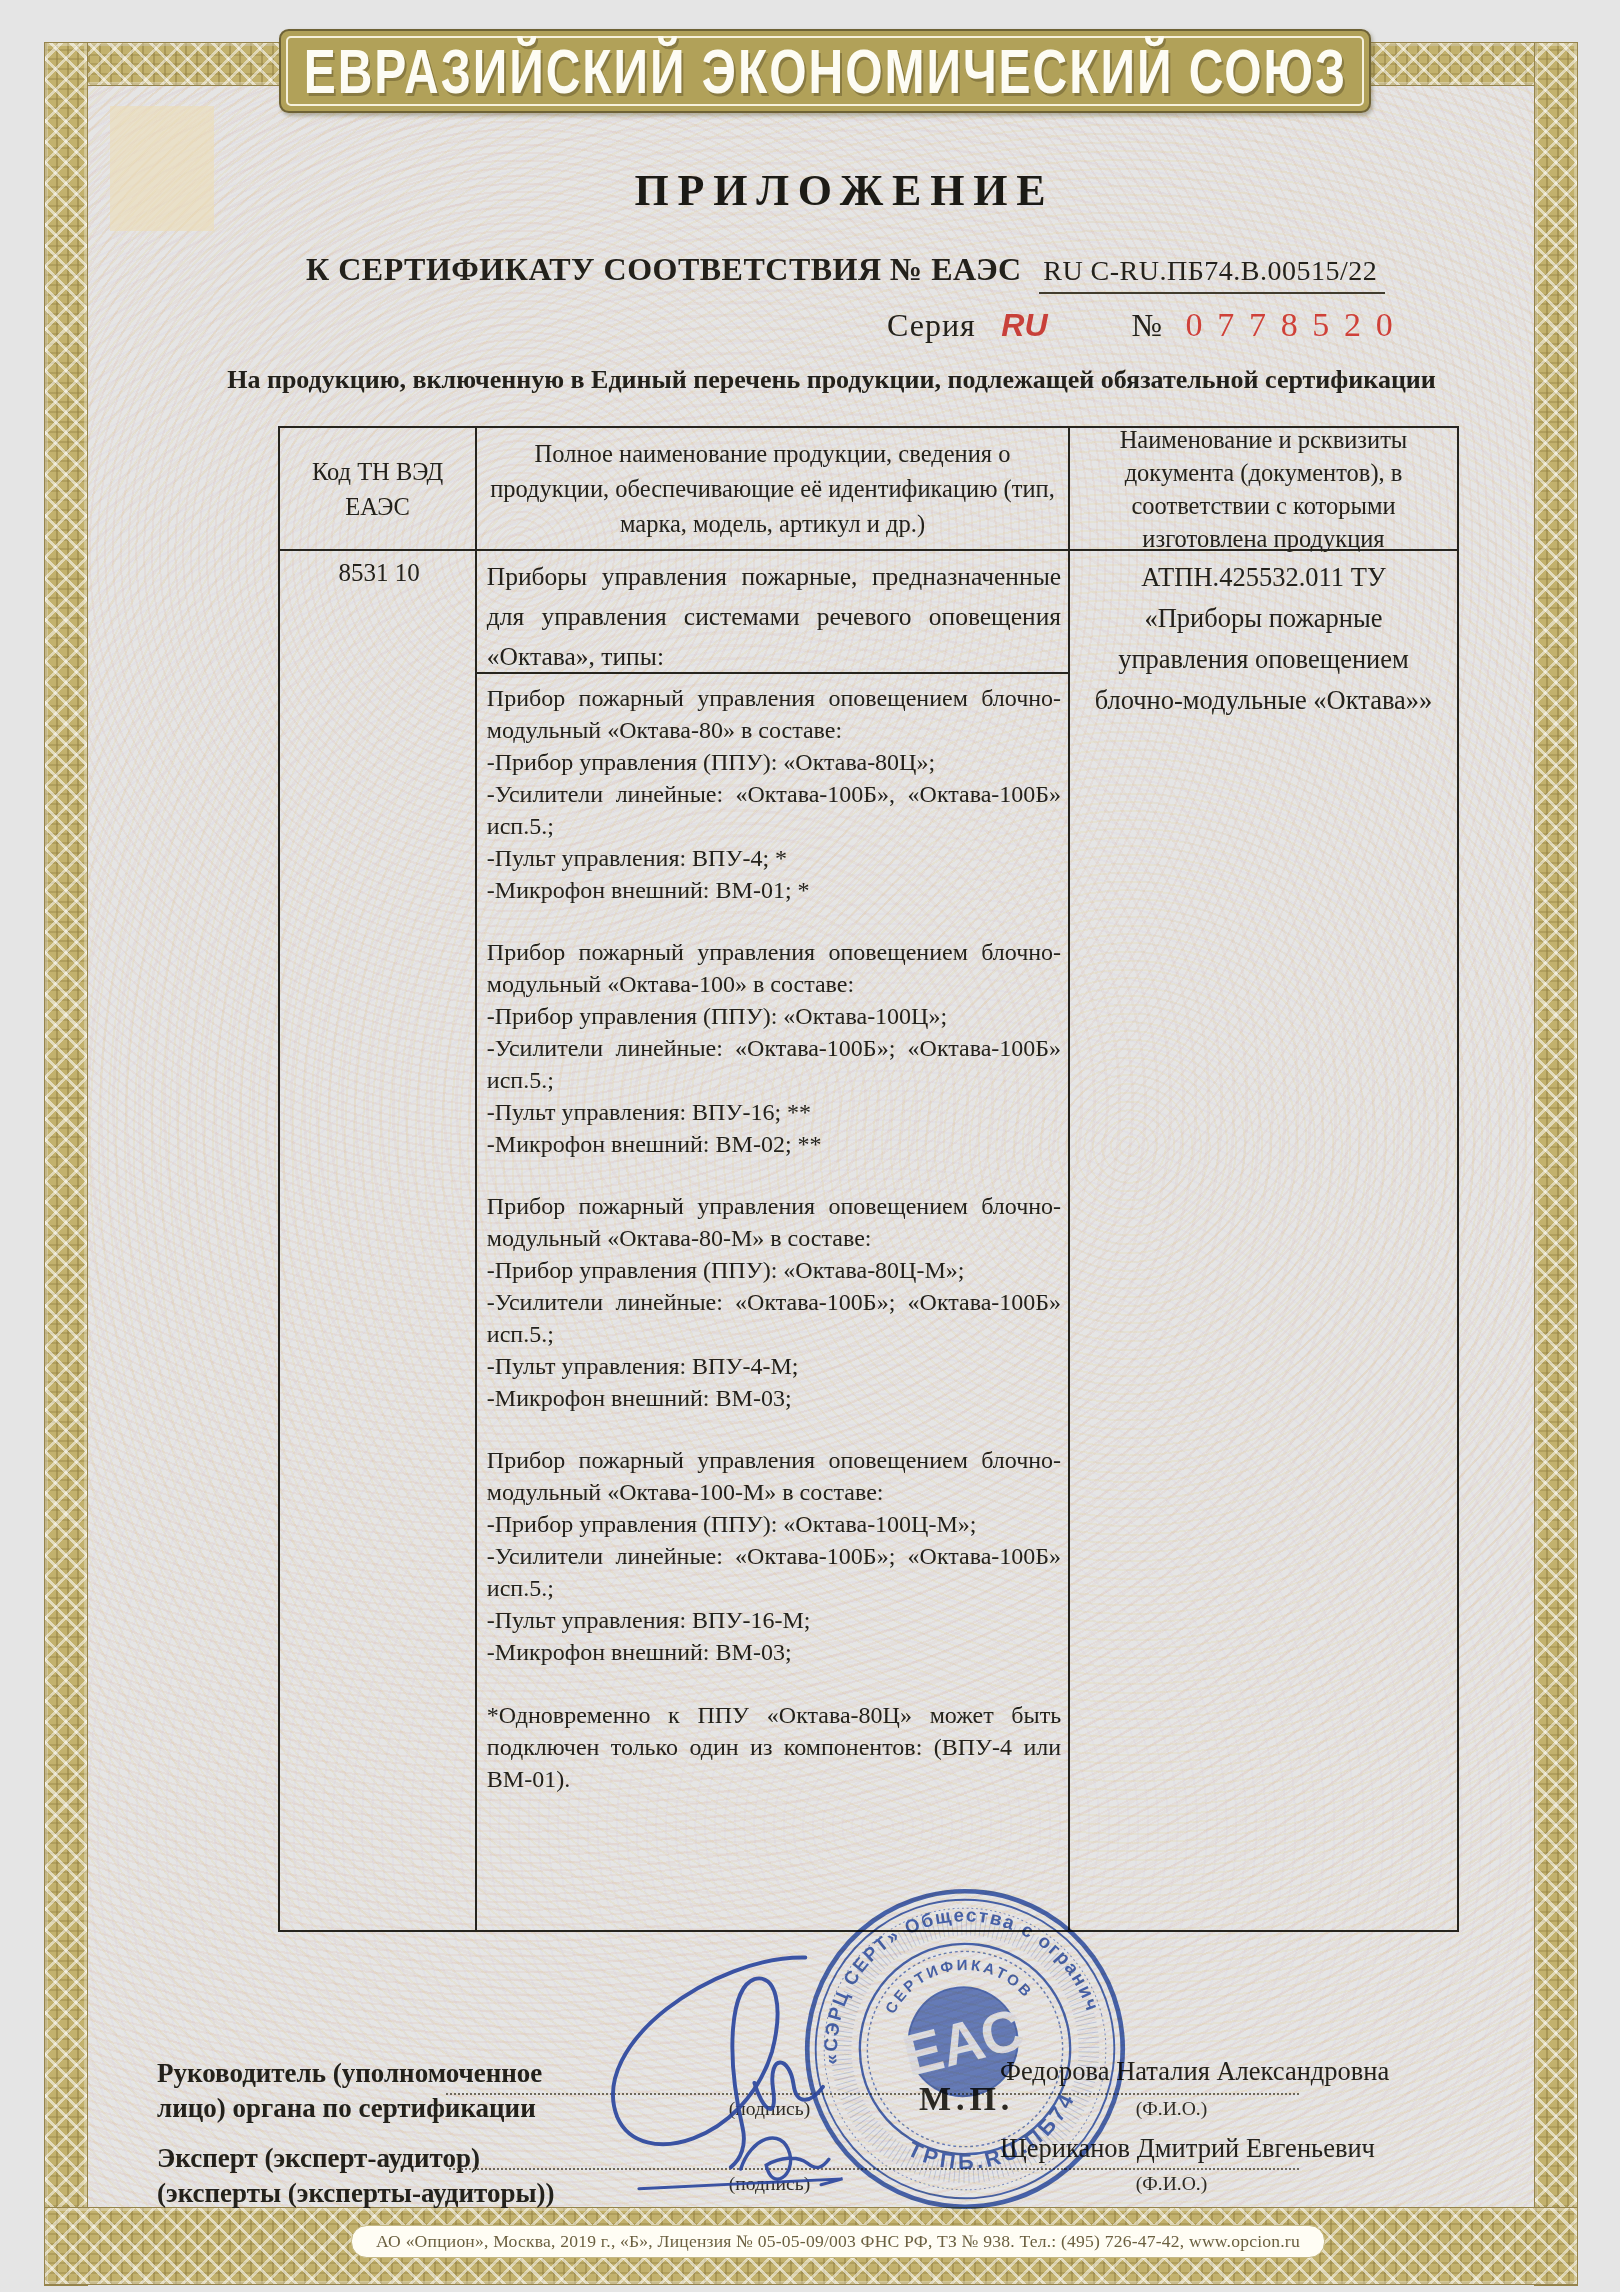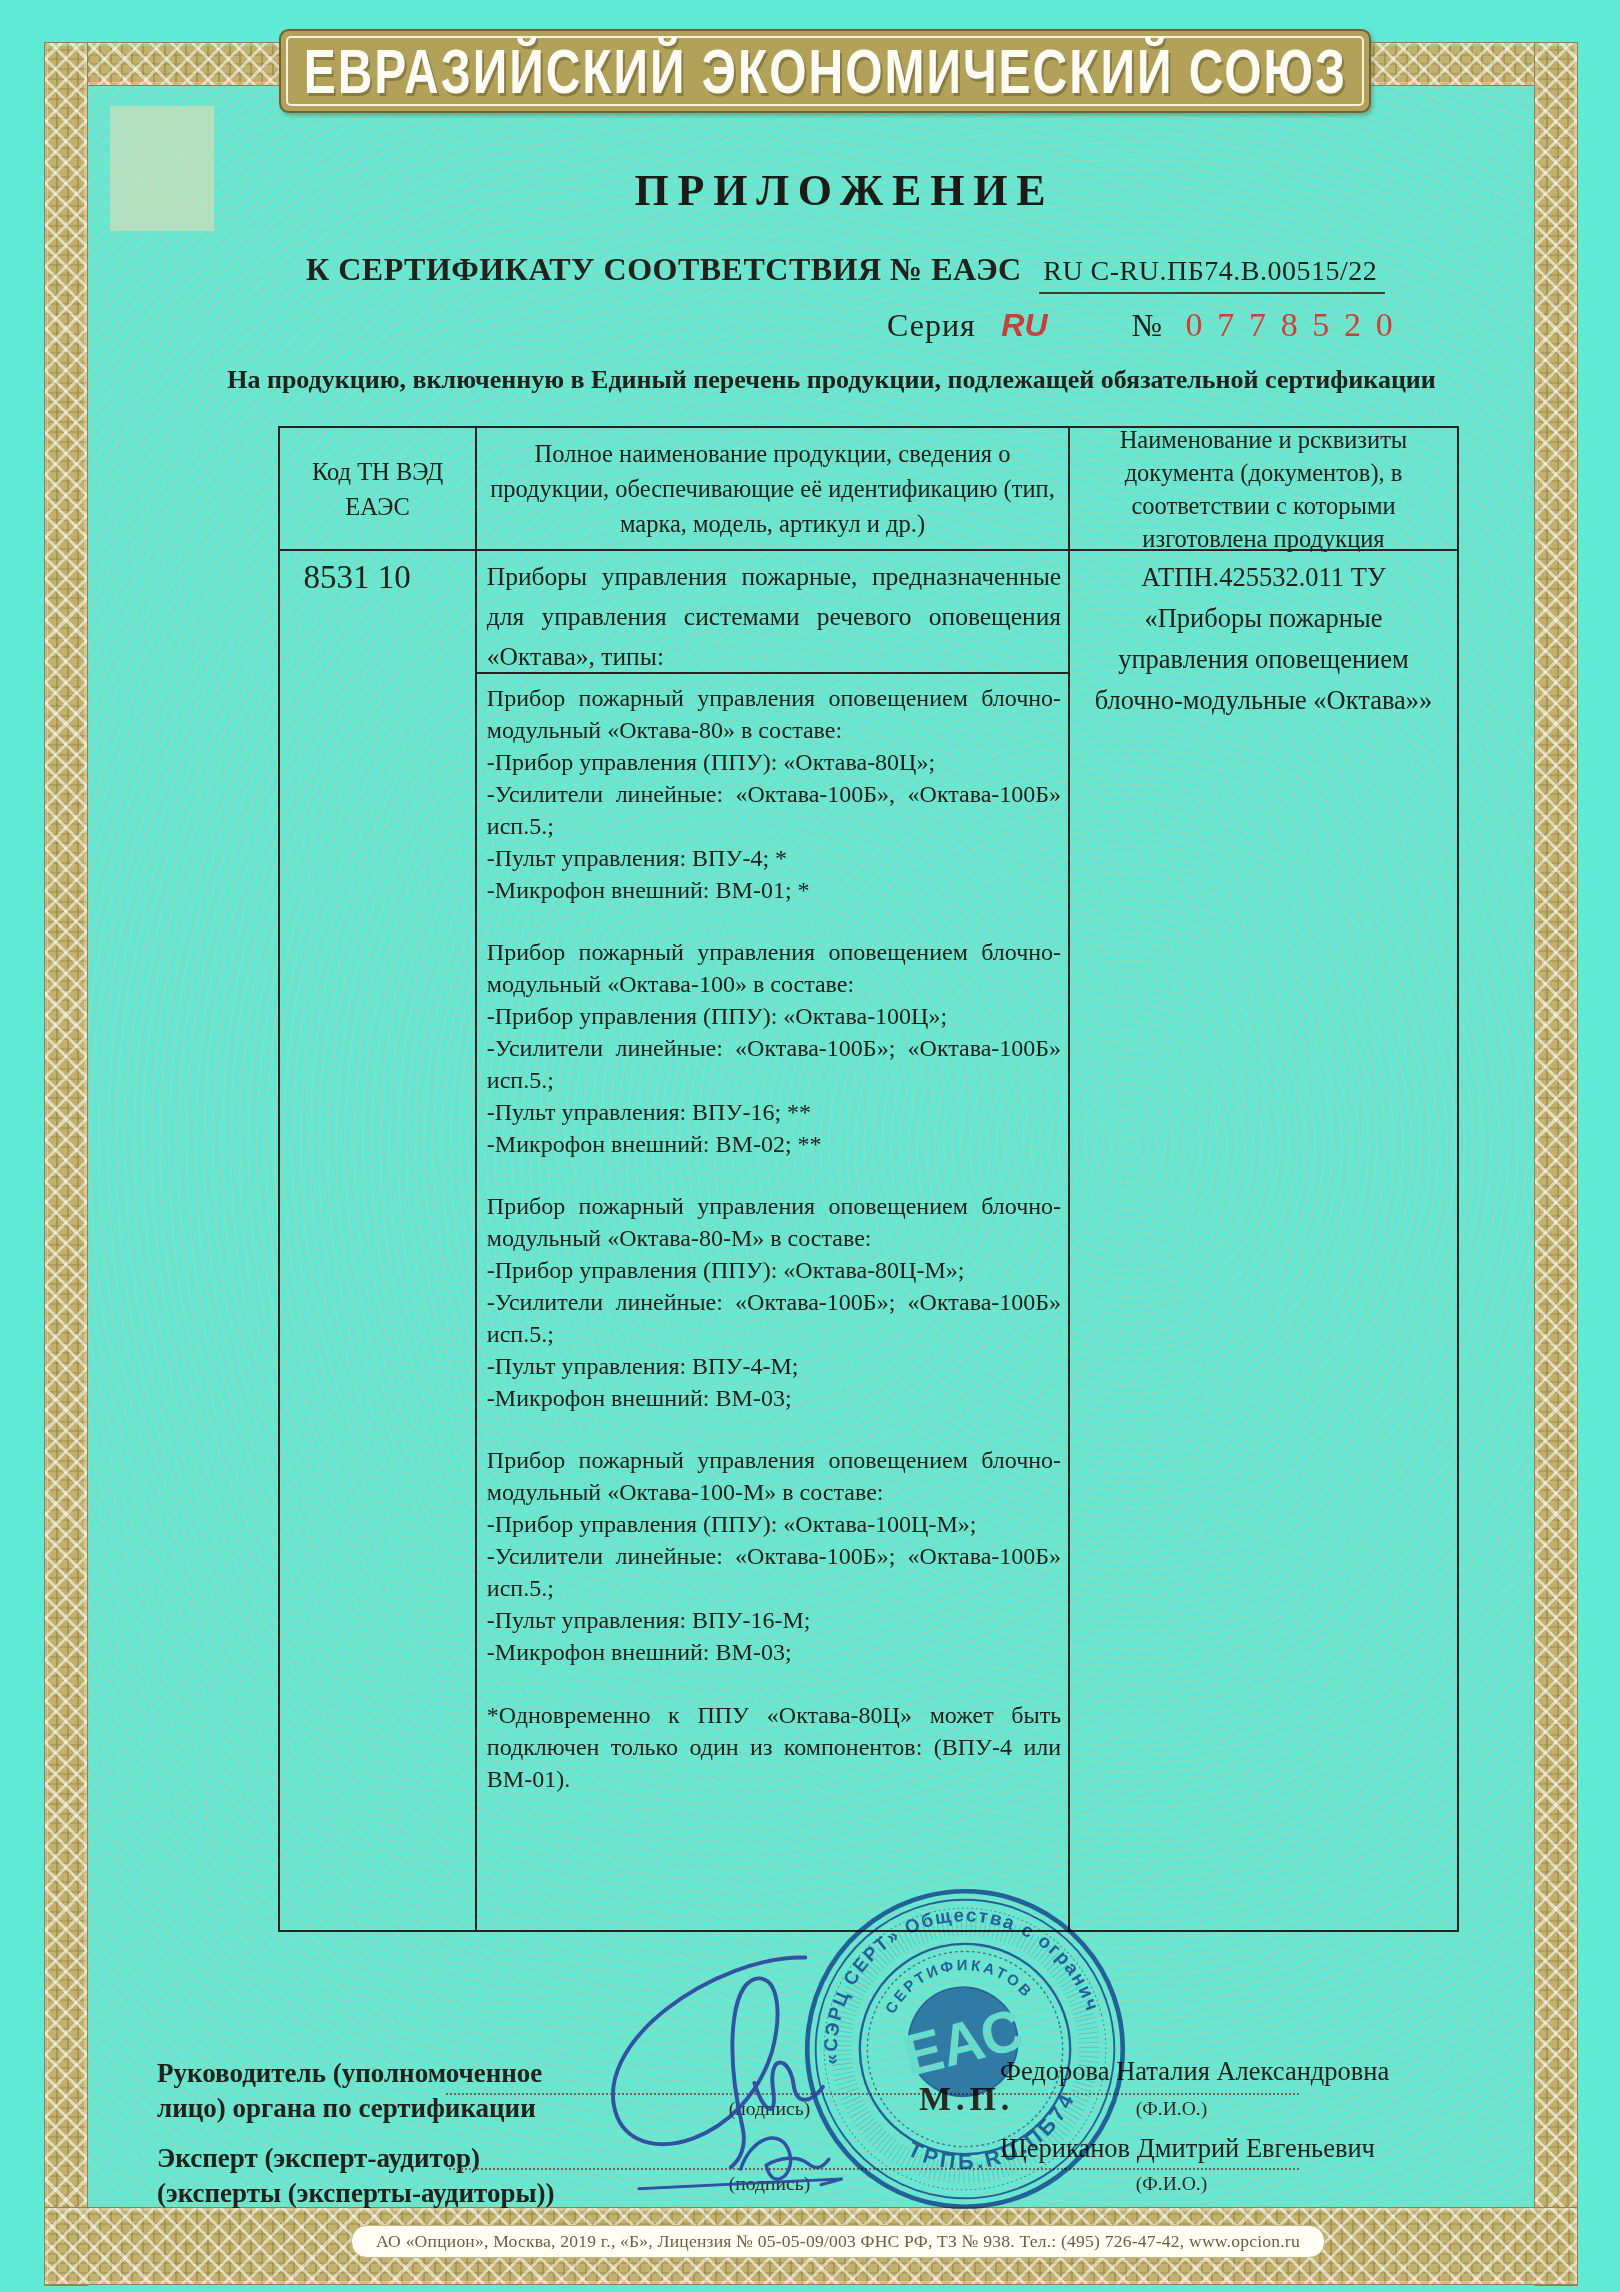--- a/index.html
+++ b/index.html
@@ -1,18 +1,18 @@
 <!DOCTYPE html>
 <html><head>
 <meta charset="utf-8">
 <style>
   html,body{margin:0;padding:0;background:#888;}
   .page{
     position:relative; width:1620px; height:2293px; margin:0 auto;
-    background:#5eead4; overflow:hidden;
+    background:#e5e5e5; overflow:hidden;
     font-family:"Liberation Serif","DejaVu Serif",serif; color:#23211b;
   }
   
   .texture{
     position:absolute; left:84px; top:84px; right:84px; bottom:84px; z-index:1;
     background-image:
       repeating-radial-gradient(circle at 30% 22%, rgba(223,176,156,.16) 0 2px, transparent 2px 7.8px),
       repeating-radial-gradient(circle at 72% 50%, rgba(226,208,134,.18) 0 2px, transparent 2px 8.8px),
       repeating-radial-gradient(circle at 45% 48%, rgba(214,170,150,.10) 0 2.9px, transparent 2.9px 12.7px),
       repeating-radial-gradient(circle at 55% 82%, rgba(198,184,228,.10) 0 2px, transparent 2px 9.8px);
@@ -72,21 +72,21 @@
     border:2px solid #26241e; box-sizing:border-box;
     display:grid; grid-template-columns:197px 593px 1fr; grid-template-rows:123px 1fr;
   }
   .cell{box-sizing:border-box;}
   .hcell{
     border-bottom:2px solid #26241e; display:flex; align-items:center; justify-content:center;
     text-align:center; font-size:24.5px; line-height:35px; padding:2px 9.8px;
   }
   .h1,.h2,.b1,.b2wrap{border-right:2px solid #26241e;}
   .h3{line-height:33px;}
-  .b1{padding:7.8px 7.8px 0 23.5px; font-size:33px;}
+  .b1{padding:7.8px 7.8px 0 23.5px; font-size:25px;margin-left:35px;}
   .b2wrap{display:flex; flex-direction:column;}
   .cell2a{
     height:123px; border-bottom:2px solid #26241e; box-sizing:border-box;
     padding:5.9px 6.9px 0 9.8px; font-size:25.5px; line-height:40px; text-align:justify;
   }
   .cell2b{flex:1; padding:7.8px 6.9px 0 9.8px; overflow:hidden;}
   .bline{font-size:24px; line-height:32px; text-align:justify;}
   .block{margin-bottom:30px;}
   .footnote{margin-top:31px; font-size:24px; line-height:32px; text-align:justify;}
   .b3{padding:5.9px 13.7px; text-align:center; font-size:26.5px; line-height:41px;}

